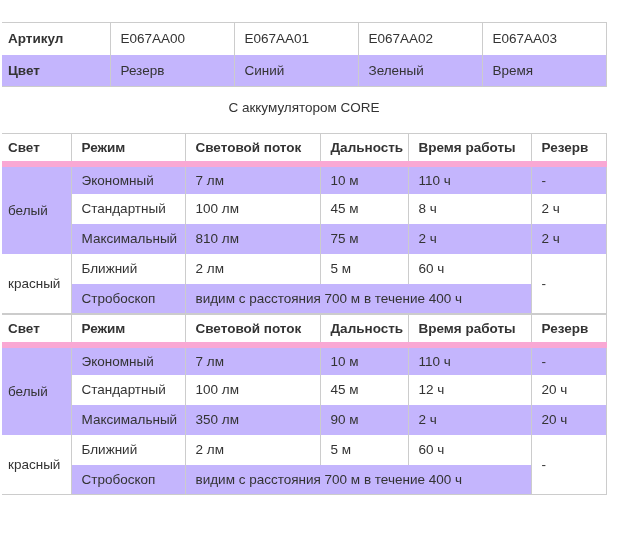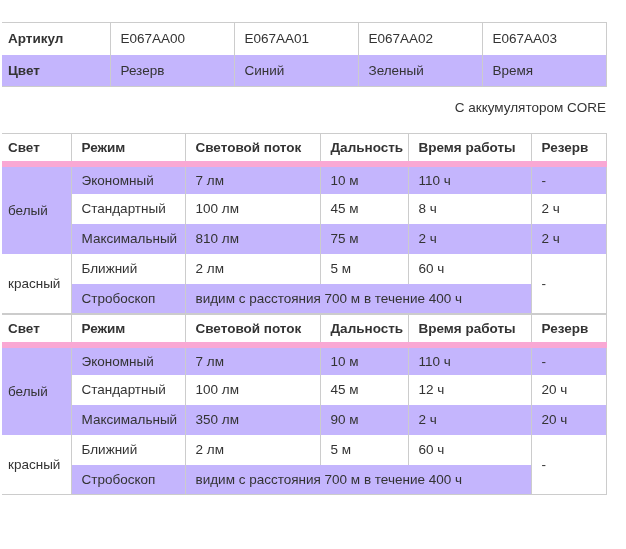--- a/index.html
+++ b/index.html
@@ -47,21 +47,21 @@
   .spec-table thead th {
     border-bottom: 6px solid #f9a8d4;
   }
   .top-table tr { height: 32px; }
   .main-table thead tr { height: 30px; }
   .main-table tbody tr { height: 30px; }
   .g { background: #c4b5fd; }
   .center { text-align: center; }
   .section-title {
     width: 604px;
-    text-align: right;
+    text-align: center;
     margin: 13px 0 17px 0;
     line-height: 16px;
   }
   .t1 { margin-bottom: 0; }
   .st2 { margin-top: 16px; margin-bottom: 15px; }
 </style>
 </head>
 <body>
 
 <div class="page">

